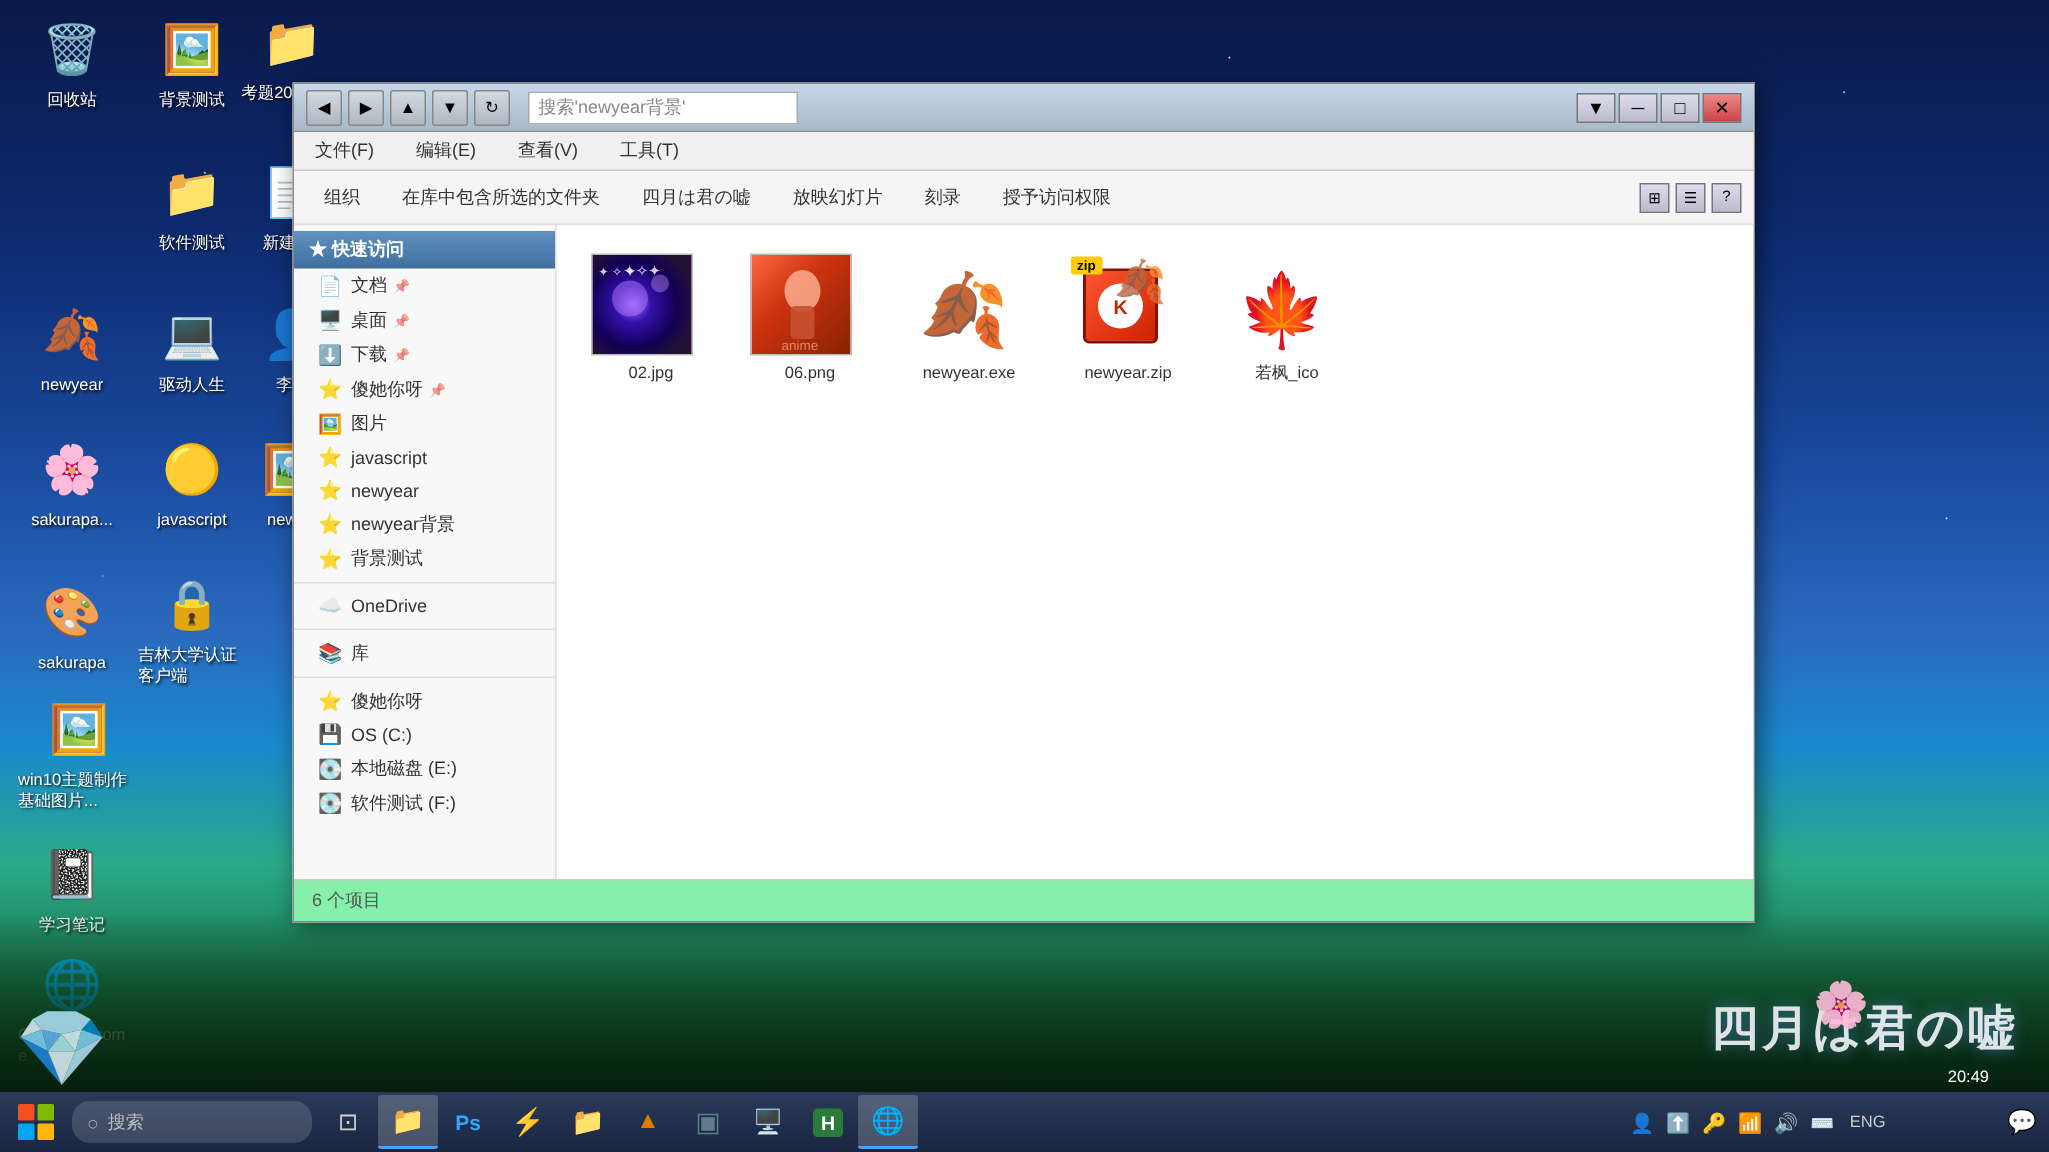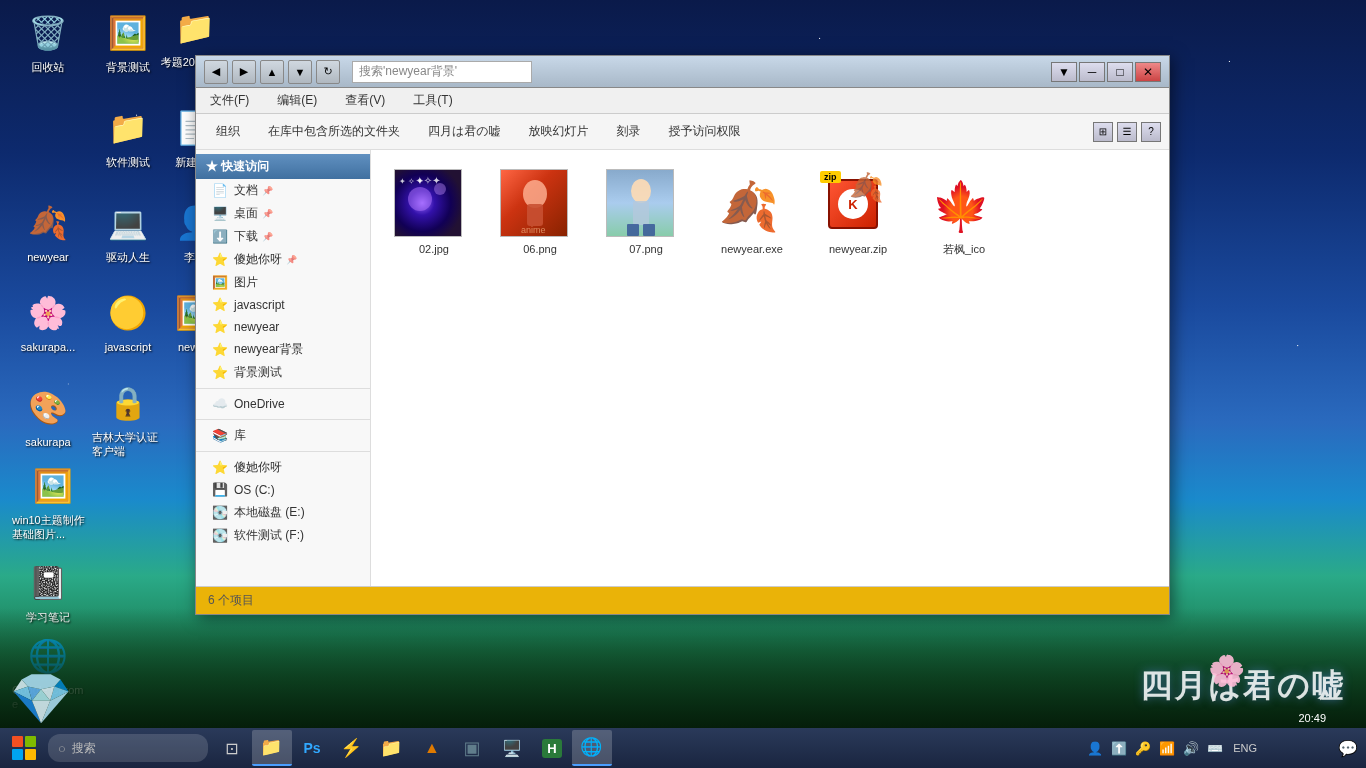--- a/index.html
+++ b/index.html
@@ -306,21 +306,21 @@
       content: '✦✧✦';
       position: absolute;
       top: 5px;
       color: rgba(255,255,255,0.8);
       font-size: 10px;
     }
 
     
     .status-bar {
       height: 28px;
-      background: #eab308;
+      background: #86efac;
       border-top: 1px solid #ccc;
       display: flex;
       align-items: center;
       padding: 0 12px;
       font-size: 12px;
       color: #555;
     }
 
     
     #taskbar {
@@ -692,34 +692,20 @@
                   <rect width="68" height="68" fill="none"></rect>
                   <ellipse cx="34" cy="25" rx="12" ry="14" fill="rgba(255,180,150,0.8)"></ellipse>
                   <rect x="26" y="35" width="16" height="22" rx="3" fill="rgba(200,80,50,0.9)"></rect>
                   <text x="20" y="64" fill="rgba(255,200,150,0.6)" font-size="9">anime</text>
                 </svg>
               </div>
             </div>
             <div class="file-label">06.png</div>
           </div>
 
-          <div class="file-item">
-            <div class="file-icon-area">
-              <div class="img-thumb" style="background:linear-gradient(180deg,#88aacc 0%,#aaccee 50%,#88ccaa 100%);">
-                <svg width="68" height="68">
-                  <rect width="68" height="68" fill="none"></rect>
-                  <ellipse cx="34" cy="22" rx="10" ry="12" fill="rgba(255,220,180,0.9)"></ellipse>
-                  <rect x="26" y="32" width="16" height="24" rx="2" fill="rgba(180,200,220,0.8)"></rect>
-                  <rect x="20" y="55" width="12" height="12" rx="1" fill="rgba(50,80,150,0.8)"></rect>
-                  <rect x="36" y="55" width="12" height="12" rx="1" fill="rgba(50,80,150,0.8)"></rect>
-                </svg>
-              </div>
-            </div>
-            <div class="file-label">07.png</div>
-          </div>
 
           <div class="file-item">
             <div class="file-icon-area">
               <svg width="64" height="64">
                 <text x="5" y="52" font-size="48" fill="#d4880a">🍂</text>
               </svg>
             </div>
             <div class="file-label">newyear.exe</div>
           </div>
 

